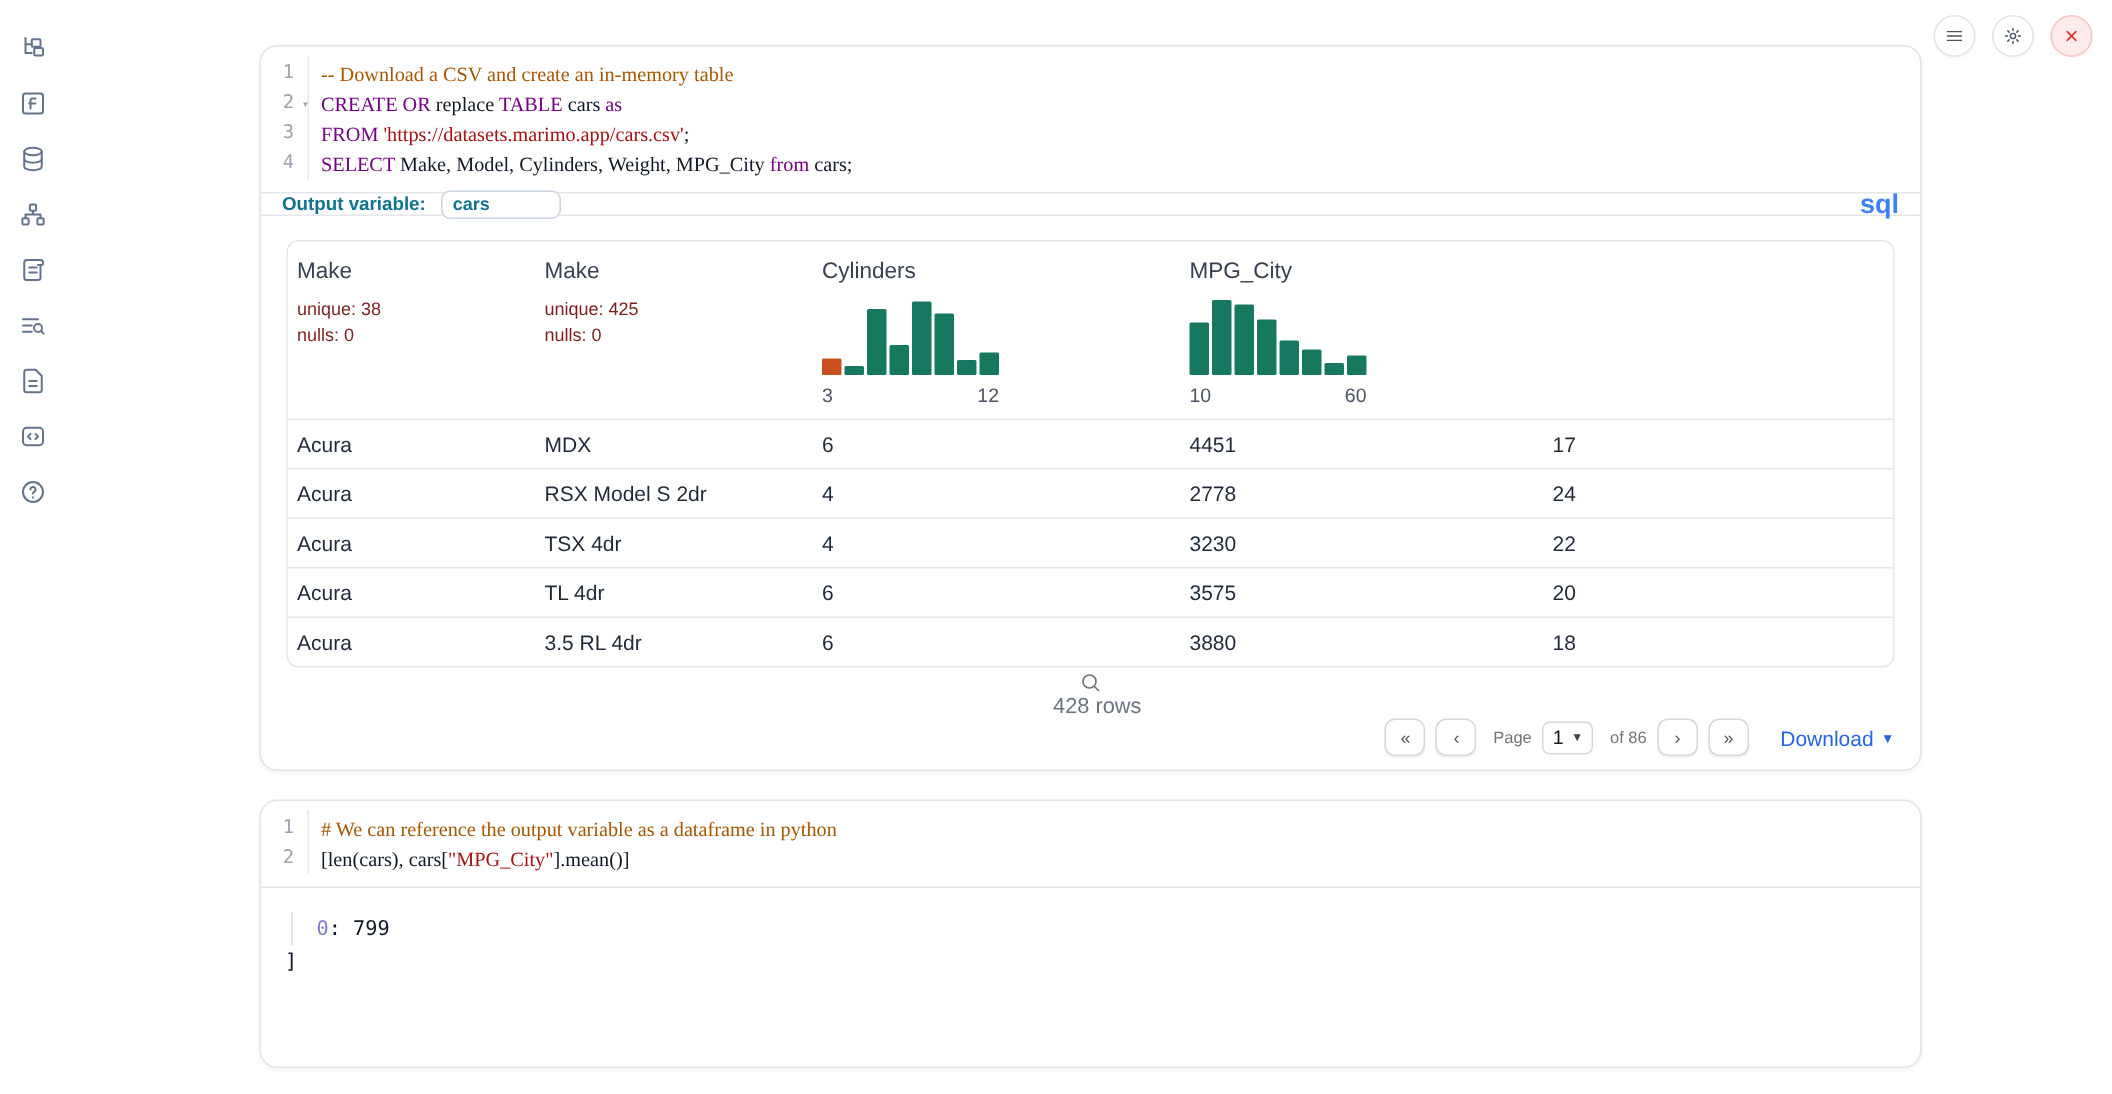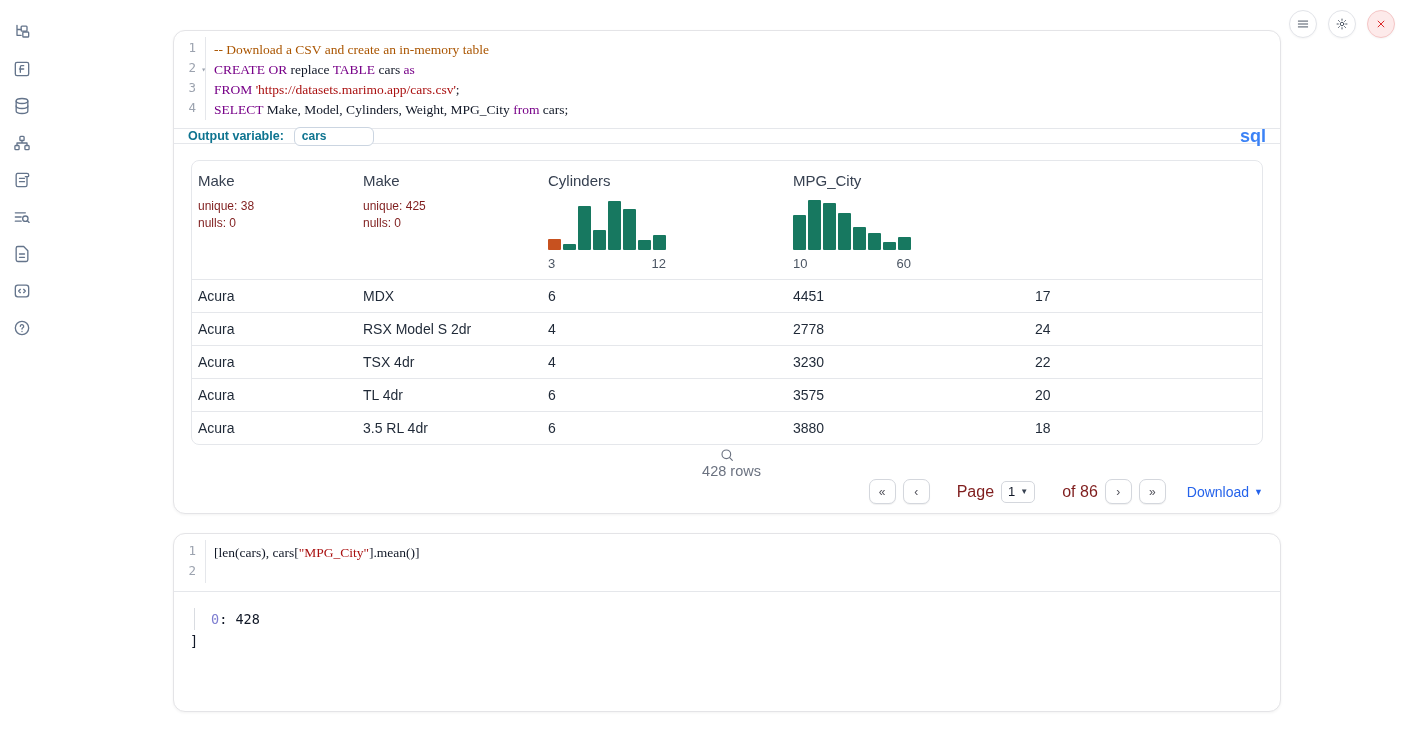--- a/index.html
+++ b/index.html
@@ -70,21 +70,21 @@
 
   
   .tfoot { height:42px; margin:2px 17px 0 17px; display:flex; align-items:center;flex-direction:column; }
   .search-btn { width:22px; height:22px; display:flex; align-items:center; justify-content:center; cursor:pointer; }
   .search-btn svg { width:16px; height:16px; stroke:#6b7280; fill:none; stroke-width:1.7; stroke-linecap:round; }
   .rowcount { font-size:14.5px; color:#6b7280; margin-left:9px; }
   .pager { margin-left:auto; display:flex; align-items:center; gap:7px; }
   .pg-btn { width:27px; height:25px; border:1px solid #d4d7dd; border-radius:7px; background:#fff;
     box-shadow:0 1px 1px rgba(0,0,0,.06); display:flex; align-items:center; justify-content:center;
     font-size:12px; color:#52525b; cursor:pointer; }
-  .pg-label { font-size:16px; color:#7f1d1d; margin-left:20px; }
+  .pg-label { font-size:11px; color:#737373; margin-left:4px; }
   .pg-select { display:flex; align-items:center; gap:5px; border:1px solid #d4d7dd; border-radius:5px;
     height:22px; padding:0 6px; font-size:13px; color:#111827; cursor:pointer; background:#fff; }
   .pg-select .chev { font-size:8px; color:#374151; }
   .download { display:flex; align-items:center; gap:5px; margin-left:14px; font-size:14px;
     color:#2563eb; cursor:pointer; }
   .download .chev { font-size:9px; color:#2563eb; }
 
   
   .cell2-editor { border-bottom:1px solid #e5e7eb; }
   .tree { padding:16px 0 0 16px; font-family:"DejaVu Sans Mono", monospace; font-size:13.5px;
@@ -310,23 +310,23 @@
       </div>
     </div>
   </div>
 
   <div class="cell cell-2">
     <div class="editor cell2-editor">
       <div class="gutter" id="py-gutter">
           <div class="ln">1</div>
           <div class="ln">2</div>
         </div>
-      <div class="code" id="py-code"><div><span class="tok-plain">[len(cars), cars[</span><span class="tok-str">"MPG_City"</span><span class="tok-plain">].mean()]</span></div></div>
+      <div class="code" id="py-code"><div><span class="tok-cmt"># We can reference the output variable as a dataframe in python</span></div><div><span class="tok-plain">[len(cars), cars[</span><span class="tok-str">"MPG_City"</span><span class="tok-plain">].mean()]</span></div></div>
     </div>
     <div class="tree">
       <div class="branch" id="tree-entries">
-          <div><span class="key">0</span><span>: </span><span class="val">428</span></div>
+          <div><span class="key">0</span><span>: </span><span class="val">799</span></div>
         </div>
       <div>]</div>
     </div>
   </div>
 
 </div>
 
 </body></html>

